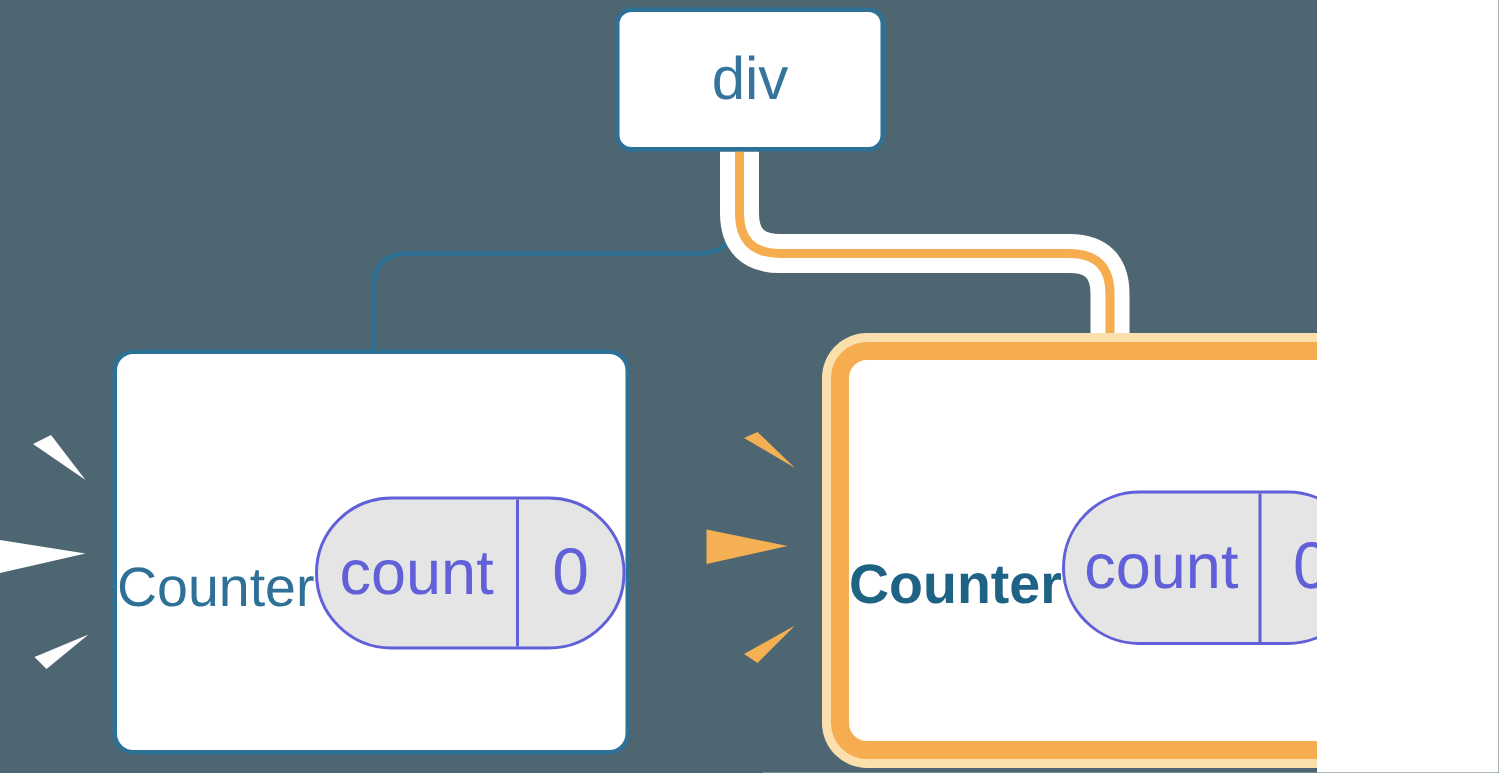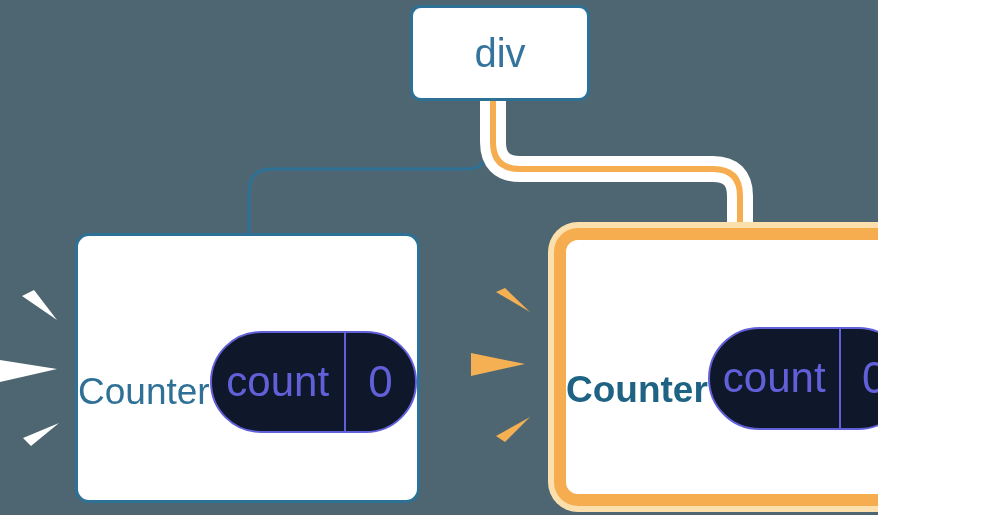--- a/index.html
+++ b/index.html
@@ -32,21 +32,21 @@
     left:554px; top:228px; width:368px; height:278px;
     border:12px solid #f6ad4f; border-radius:24px;
     box-shadow:0 0 0 6px #fbe0ae;
   }
   .card-title { font-size:37px; color:#2f7096; font-weight:500; }
   .card-left  .card-title { margin-top:48px; }
   .card-right .card-title { margin-top:45px; font-weight:700; color:#1f6384; }
 
   .state-pill {
     display:flex; align-items:stretch; box-sizing:border-box;
-    border:2.5px solid #6160d8; border-radius:60px; background:#0f172a;
+    border:2.5px solid #6160d8; border-radius:60px; background:#e5e5e5;
   }
   .card-left  .state-pill { width:265px; height:102px; margin-top:28px; }
   .card-right .state-pill { width:268px; height:103px; margin-top:22px; }
   .pill-name {
     width:65%; display:flex; align-items:center; justify-content:center;
     border-right:2.5px solid #6160d8;
     font-size:42px; color:#6160d8;
   }
   .pill-value {
     flex:1; display:flex; align-items:center; justify-content:center;

